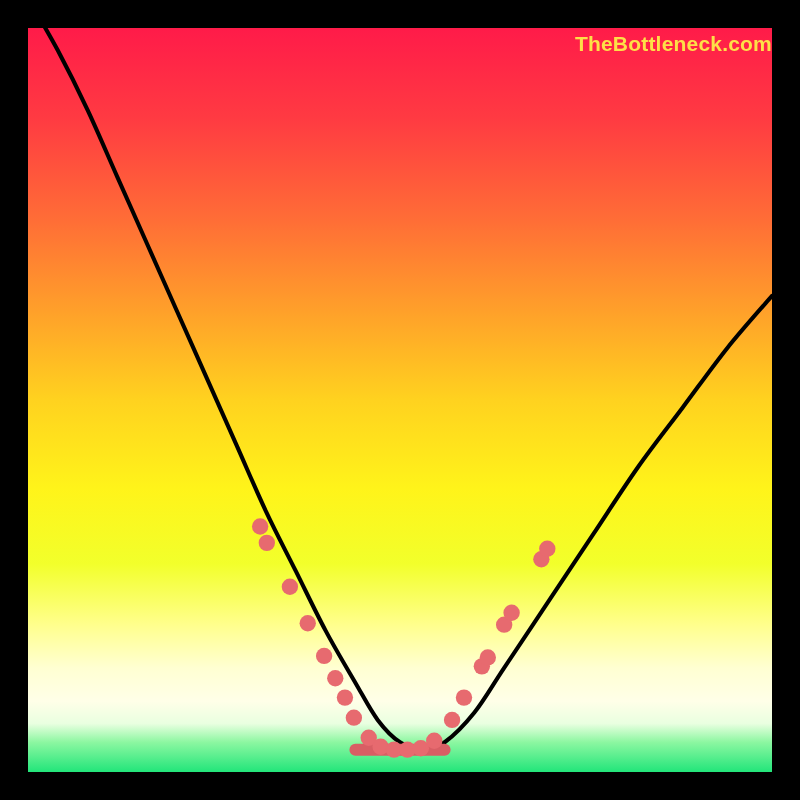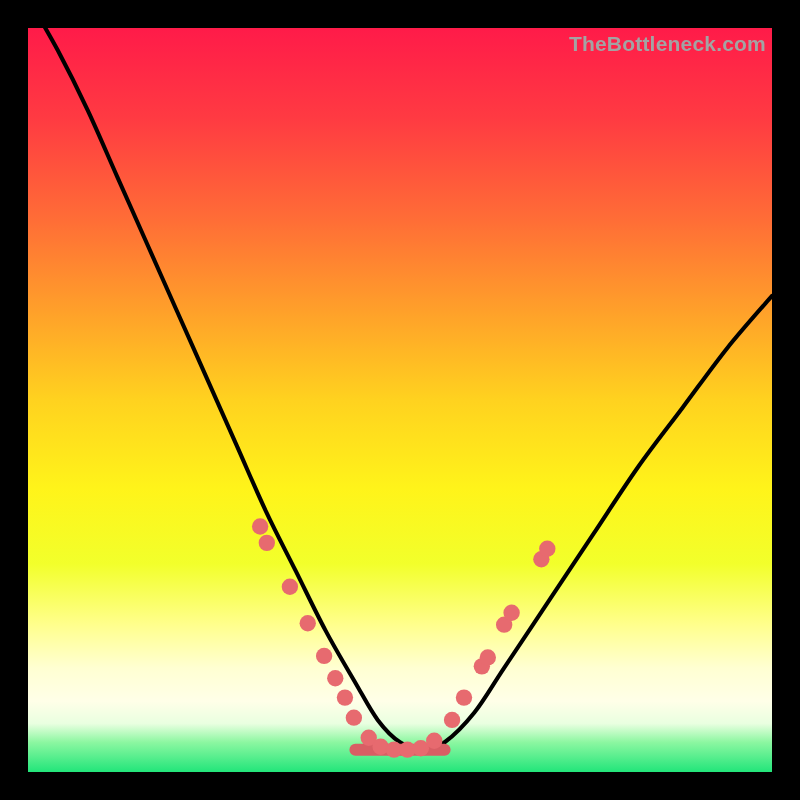--- a/index.html
+++ b/index.html
@@ -31,22 +31,22 @@
   }
   .curve-svg {
     position: absolute;
     inset: 0;
     width: 100%;
     height: 100%;
   }
   .watermark {
     position: absolute;
     top: 4px;
-    right: 6px;
-    color: #a3a3a3;
+    right: 0;
+    color: #fde047;
     font-size: 21px;
     font-weight: 600;
     letter-spacing: 0.2px;
     user-select: none;
   }
 </style>
 </head>
 <body>
 
 <div class="stage">

